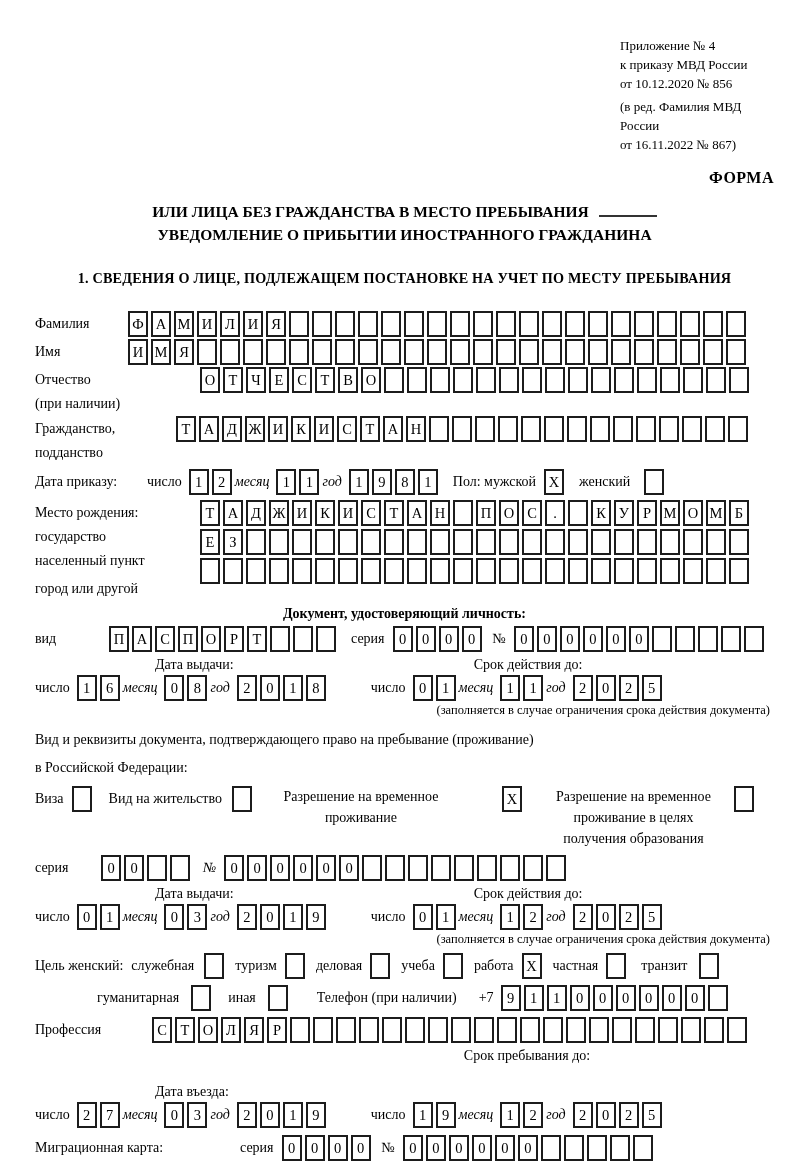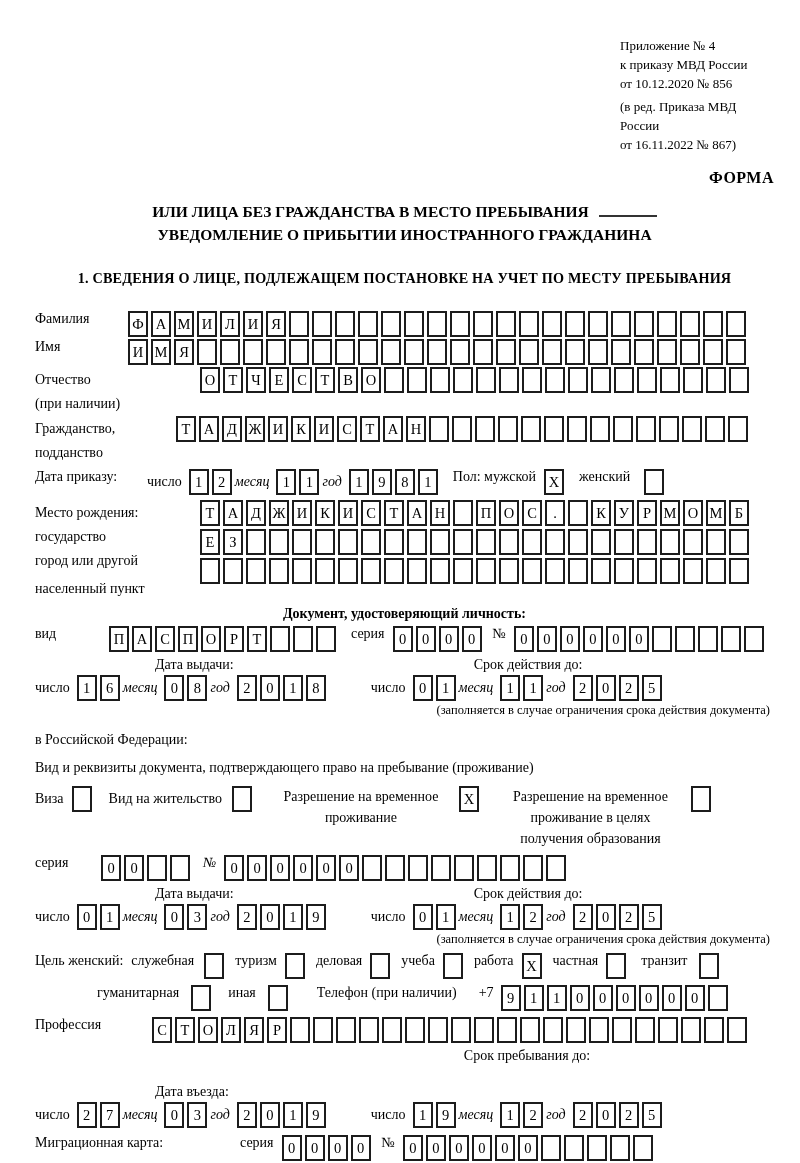--- a/index.html
+++ b/index.html
@@ -6,21 +6,21 @@
   .page{width:800px;height:1163px;box-sizing:border-box;background:#fff;color:#000;
         font-family:"Liberation Serif","DejaVu Serif",serif;font-size:14px;
         padding:36px 26px 0 35px;overflow:hidden;position:relative;}
   .hdr{margin-left:585px;font-size:13px;line-height:19px;}
   .hdr .gap{height:4px;}
   .forma{text-align:right;font-weight:bold;font-size:16px;margin-top:15px;letter-spacing:.5px;}
   .title{text-align:center;font-weight:bold;font-size:15.5px;line-height:23px;margin-top:13px;}
   .blankline{display:inline-block;width:58px;border-bottom:2px solid #333;height:2px;margin-left:10px;}
   .sec1{font-weight:bold;font-size:14.2px;margin-top:24px;text-align:center;letter-spacing:.2px;}
   .form{margin-top:24px;}
-  .row{display:flex;margin-bottom:2px;}
+  .row{display:flex;align-items:center;margin-bottom:2px;}
   .row.top{align-items:flex-start;}
   .cells{display:inline-flex;flex-wrap:nowrap;align-items:center;flex:0 0 auto;}
   .cell{display:inline-flex;align-items:center;justify-content:center;width:20px;height:26px;
         box-sizing:border-box;border:2px solid #1c1c1c;margin-right:3px;font-size:14.5px;
         background:#fff;flex:0 0 auto;}
   .lbl{flex:0 0 auto;}
   .lblblock{flex:0 0 auto;line-height:21px;}
   .lblblock .l1{line-height:26px;}
   .w93{width:93px;} .w141{width:141px;} .w165{width:165px;} .w74{width:74px;} .w117{width:117px;} .w113{width:113px;}
   .stack{display:flex;flex-direction:column;}
@@ -40,21 +40,21 @@
 </head>
 <body>
 
 <div class="page">
 
   <div class="hdr">
     <div>Приложение № 4</div>
     <div>к приказу МВД России</div>
     <div>от 10.12.2020 № 856</div>
     <div class="gap"></div>
-    <div>(в ред. Приказа МВД России</div>
+    <div>(в ред. Фамилия МВД России</div>
     <div>от 16.11.2022 № 867)</div>
   </div>
 
   <div class="forma">ФОРМА</div>
 
   <div class="title">
     <div><span>ИЛИ ЛИЦА БЕЗ ГРАЖДАНСТВА В МЕСТО ПРЕБЫВАНИЯ</span><span class="blankline"></span></div>
     <div>УВЕДОМЛЕНИЕ О ПРИБЫТИИ ИНОСТРАННОГО ГРАЖДАНИНА</div>
   </div>
 
@@ -219,22 +219,22 @@
       <span class="lbl ml12">Пол: мужской</span>
       <span class="cell ml8">X</span>
       <span class="lbl ml12">женский</span>
       <span class="cell ml14"></span>
     </div>
 
     <div class="row top" style="margin-top:5px;">
       <span class="lblblock w165">
         <div class="l1">Место рождения:</div>
         <div>государство</div>
+        <div style="line-height:28px;">населенный пункт</div>
         <div style="line-height:28px;">город или другой</div>
-        <div style="line-height:28px;">населенный пункт</div>
       </span>
       <span class="stack">
         <span class="cells">
             <span class="cell">Т</span>
             <span class="cell">А</span>
             <span class="cell">Д</span>
             <span class="cell">Ж</span>
             <span class="cell">И</span>
             <span class="cell">К</span>
             <span class="cell">И</span>
@@ -390,34 +390,34 @@
             <span class="cell">2</span>
             <span class="cell">0</span>
             <span class="cell">2</span>
             <span class="cell">5</span>
           </span>
       </span>
     </div>
     <div class="note">(заполняется в случае ограничения срока действия документа)</div>
 
     <div class="para">
+      <div>Вид и реквизиты документа, подтверждающего право на пребывание (проживание)</div>
       <div>в Российской Федерации:</div>
-      <div>Вид и реквизиты документа, подтверждающего право на пребывание (проживание)</div>
     </div>
 
     <div class="row top mb6" style="margin-top:4px;">
       <span class="opt">
         <span class="ol">Виза</span>
         <span class="cell ml8"></span>
       </span>
       <span class="opt" style="margin-left:14px;">
         <span class="ol">Вид на жительство</span>
         <span class="cell ml10"></span>
       </span>
-      <span class="opt" style="margin-left:16px;">
+      <span class="opt" style="margin-left:16px;gap:43px;">
         <span class="optblock" style="width:180px;">Разрешение на временное проживание</span>
         <span class="cell ml8">X</span>
       </span>
       <span class="opt" style="margin-left:16px;">
         <span class="optblock" style="width:185px;">Разрешение на временное проживание в целях получения образования</span>
         <span class="cell ml8"></span>
       </span>
     </div>
 
     <div class="row" style="margin-top:2px;">

